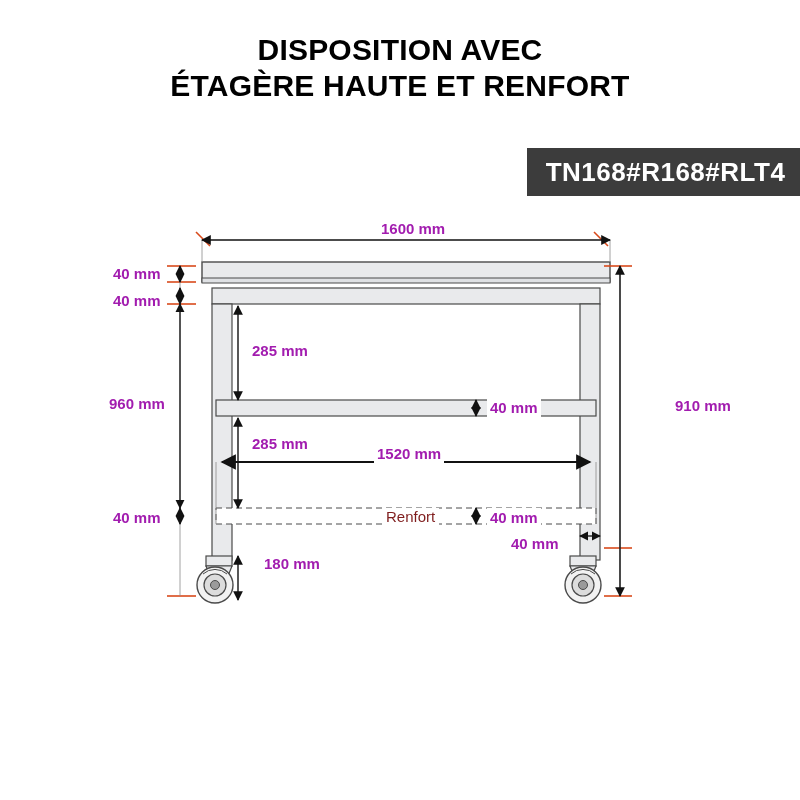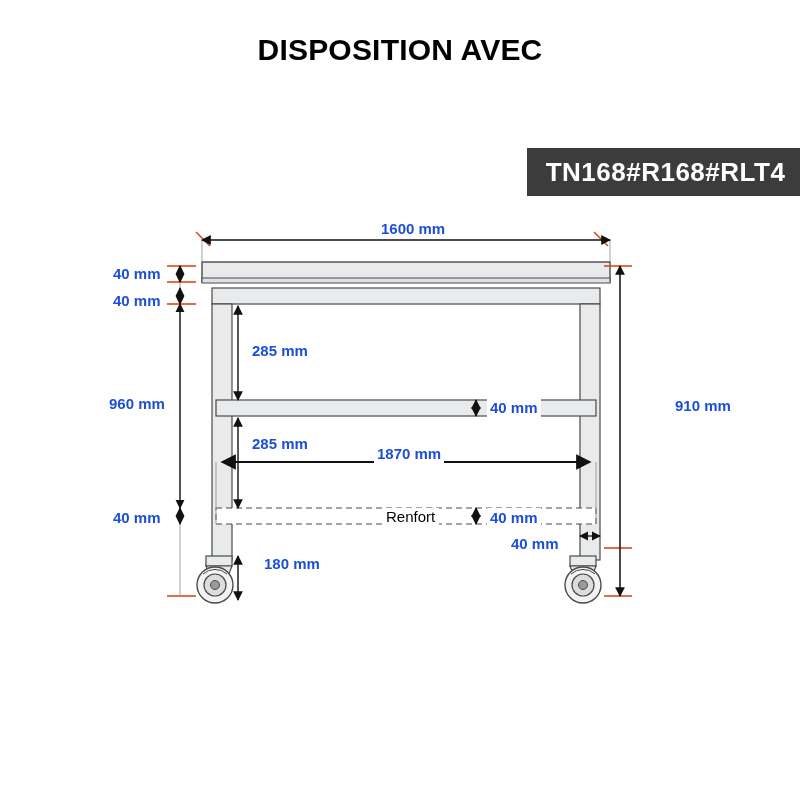--- a/index.html
+++ b/index.html
@@ -57,41 +57,42 @@
     position: absolute;
     left: 0;
     top: 0;
     width: 800px;
     height: 800px;
   }
   .dim-label {
     position: absolute;
     font-size: 15px;
     font-weight: bold;
-    color: #1d4ed8;
+    color: #a21caf;
     background: #ffffff;
     padding: 1px 3px;
     white-space: nowrap;
   }
   .renfort-label {
     position: absolute;
     font-size: 15px;
-    color: #000000;
+    color: #7f1d1d;
     background: #ffffff;
     padding: 0 4px;
     white-space: nowrap;
   }
 </style>
 </head>
 <body>
 
 <div id="stage">
 
   <div class="title">
     <span>DISPOSITION AVEC</span>
+    <span class="l2">ÉTAGÈRE HAUTE ET RENFORT</span>
   </div>
 
   <div class="sku-badge">
     <span>TN168#R168#RLT4</span>
   </div>
 
   <svg id="drawing" viewBox="0 0 800 800">
     <defs>
       <marker id="arrEnd" viewBox="0 0 10 10" refX="9" refY="5" markerWidth="7" markerHeight="7" orient="auto-start-reverse">
         <path d="M 0 0 L 10 5 L 0 10 z" fill="#111111"></path>
@@ -219,21 +220,21 @@
   <div class="dim-label" style="left:110px; top:291px;">40 mm</div>
 
   <div class="dim-label" style="left:249px; top:341px;">285 mm</div>
 
   <div class="dim-label" style="left:487px; top:398px;">40 mm</div>
 
   <div class="dim-label" style="left:106px; top:394px;">960 mm</div>
 
   <div class="dim-label" style="left:249px; top:434px;">285 mm</div>
 
-  <div class="dim-label" style="left:374px; top:444px;">1870 mm</div>
+  <div class="dim-label" style="left:374px; top:444px;">1520 mm</div>
 
   <div class="renfort-label" style="left:382px; top:508px;">Renfort</div>
 
   <div class="dim-label" style="left:487px; top:508px;">40 mm</div>
 
   <div class="dim-label" style="left:110px; top:508px;">40 mm</div>
 
   <div class="dim-label" style="left:508px; top:534px;">40 mm</div>
 
   <div class="dim-label" style="left:261px; top:554px;">180 mm</div>

